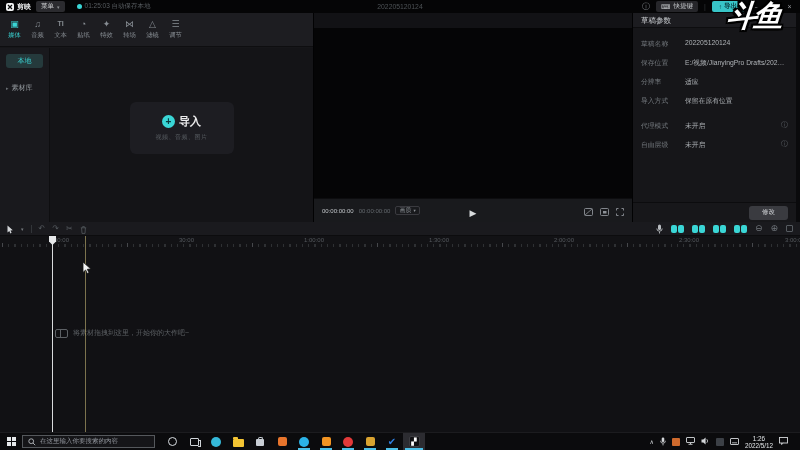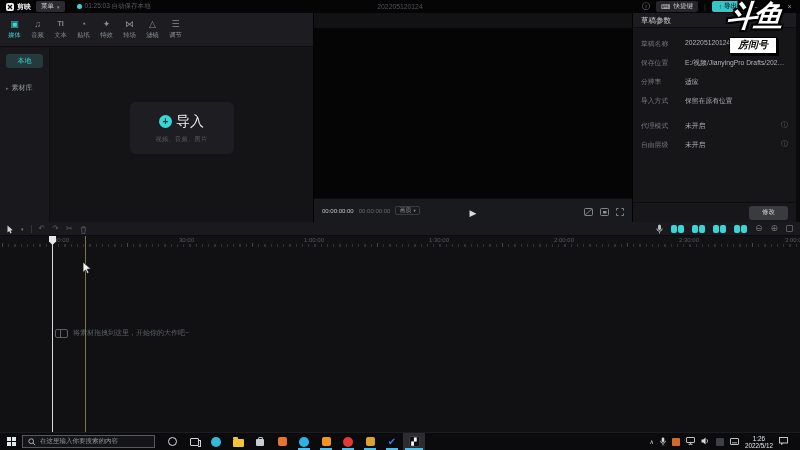--- a/index.html
+++ b/index.html
@@ -49,21 +49,21 @@
     border-radius:3px; padding:2px 0; text-align:center; font-size:7px; }
   .side-item.library { margin-top:15px; color:#969ca1; font-size:7px; padding-left:6px;
     display:flex; align-items:center; gap:3px; }
   .tri { color:#6a6f74; font-size:5px; }
   .media-content { flex:1; background:#141417; display:flex; align-items:center; justify-content:center; }
   .import-zone { width:104px; height:52px; background:#1d1d22; border-radius:6px; margin-top:-14px;
     display:flex; flex-direction:column; align-items:center; justify-content:center; gap:4px; }
   .import-row { display:flex; align-items:center; gap:4px; }
   .import-circle { width:13px; height:13px; border-radius:50%; background:var(--accent,#3ad6d6);
     color:#063a3d; font-size:10px; font-weight:bold; display:flex; align-items:center; justify-content:center; }
-  .import-label { color:#ededee; font-size:14px; font-weight:normal; }
+  .import-label { color:#ededee; font-size:11px; font-weight:bold; }
   .import-sub { color:#585d62; font-size:6px; letter-spacing:0.5px; }
 
   
   .player-panel { left:314px; width:319px; border-right:1px solid #020203; background:#121215; }
   .video-area { position:absolute; top:15px; bottom:24px; left:0; right:0; background:#050506; }
   .player-controls { position:absolute; left:0; right:0; bottom:0; height:24px; background:#191a1d;
     border-top:1px solid #0d0d0f; display:flex; align-items:center; padding:0 8px; }
   .pc-left { display:flex; align-items:center; gap:5px; font-size:6px; color:#c2c6ca; }
   .time-total { color:#64696e; }
   .quality-box { border:1px solid #3a3a3f; border-radius:2px; color:#8d9297; padding:0 3px;
@@ -325,21 +325,20 @@
         <span class="dinfo">ⓘ</span>
       </div>
     </div>
     <div class="draft-footer">
       <button class="modify-btn">修改</button>
     </div>
   </div>
 
   <div class="douyu">
     <div class="douyu-logo">斗鱼</div>
-    <div><span class="douyu-room-label">房间号</span></div>
   </div>
 
   <div class="timeline">
     <div class="tl-toolbar">
       <div class="tl-left">
         <span>
           <svg width="7" height="9">
               <path d="M0.5 0.5 L0.5 7.5 L2.3 5.9 L3.4 8.4 L4.6 7.8 L3.5 5.4 L5.8 5.2 Z" fill="#d3d6d9"></path>
             </svg>
         </span>

